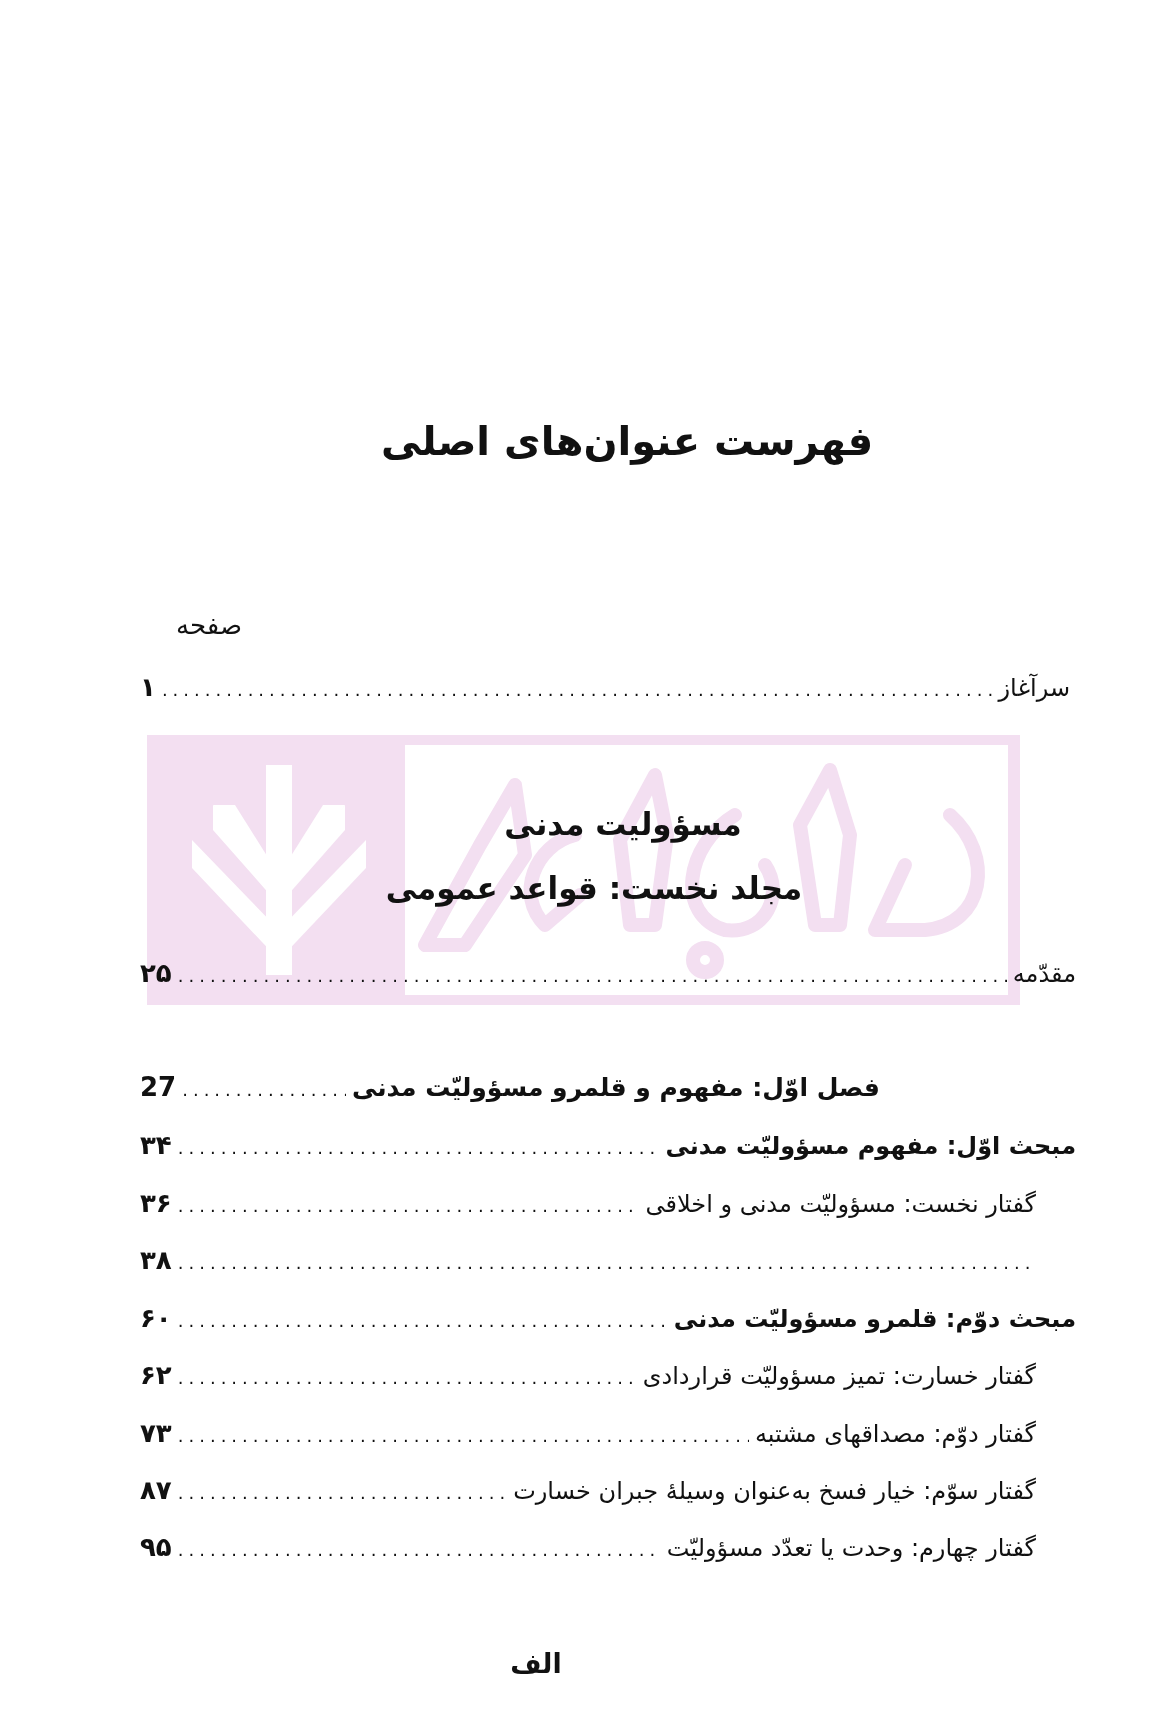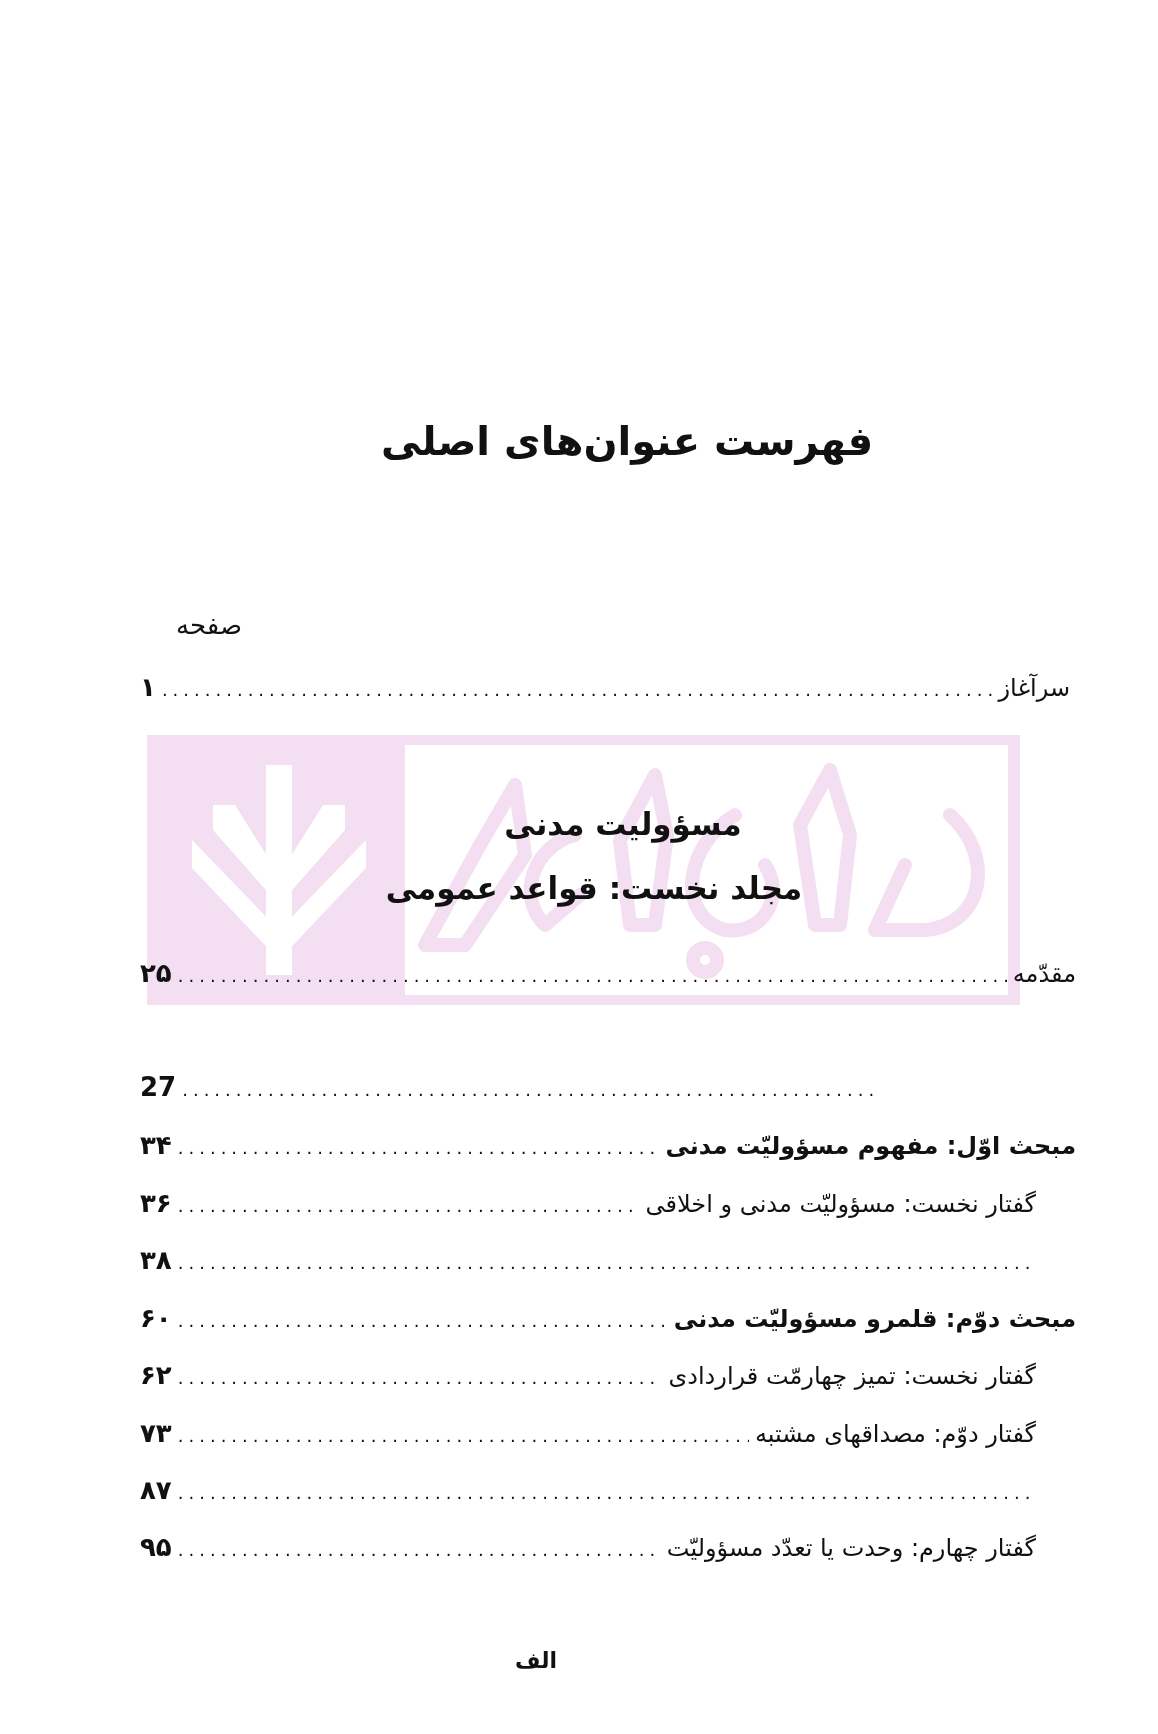--- a/index.html
+++ b/index.html
@@ -34,21 +34,21 @@
     .toc-row .label { white-space: nowrap; font-size: 24px; }
     .toc-row .leader {
       flex: 1; overflow: hidden; white-space: nowrap; margin: 0 6px;
       font-size: 18px; letter-spacing: 5px; color: #111; direction: ltr; text-align: right;
     }
     .toc-row .num { white-space: nowrap; font-size: 26px; font-weight: bold; direction: rtl; }
     .bold .label { font-weight: bold; }
     .chapter .label { font-size: 25px; font-weight: bold; }
 
     .footer-label {
-      left: 0; width: 976px; top: 1648px; text-align: center; font-size: 22px; font-weight: bold;
+      left: 0; width: 976px; top: 1648px; text-align: center; font-size: 27px; font-weight: bold;
     }
   </style>
 </head>
 <body>
 
 <div class="abs page-title rtl">فهرست عنوان‌های اصلی</div>
 <div class="abs page-col-label rtl">صفحه</div>
 
 <div class="toc-row" style="top:672px; right:88px;">
   <span class="label">سرآغاز</span>
@@ -86,20 +86,21 @@
 <div class="abs section-title st1 rtl">مسؤولیت مدنی</div>
 <div class="abs section-title st2 rtl">مجلد نخست: قواعد عمومی</div>
 
 <div class="toc-row" style="top:958px; right:82px;">
   <span class="label">مقدّمه</span>
   <span class="leader">......................................................................................................................</span>
   <span class="num">۲۵</span>
 </div>
 
 <div class="toc-row chapter" style="top:1072px; right:278px;">
+  <span class="label">فصل اوّل: مفهوم و قلمرو مسؤولیّت مدنی</span>
   <span class="leader">......................................................................................................................</span>
   <span class="num">27</span>
 </div>
 
 <div class="toc-row bold" style="top:1130px; right:82px;">
   <span class="label">مبحث اوّل: مفهوم مسؤولیّت مدنی</span>
   <span class="leader">......................................................................................................................</span>
   <span class="num">۳۴</span>
 </div>
 
@@ -114,32 +115,33 @@
   <span class="num">۳۸</span>
 </div>
 
 <div class="toc-row bold" style="top:1303px; right:82px;">
   <span class="label">مبحث دوّم: قلمرو مسؤولیّت مدنی</span>
   <span class="leader">......................................................................................................................</span>
   <span class="num">۶۰</span>
 </div>
 
 <div class="toc-row" style="top:1360px; right:122px;">
-  <span class="label">گفتار نخست: تمیز چهارمّت قراردادی</span>
+  <span class="label">گفتار خسارت: تمیز مسؤولیّت قراردادی</span>
   <span class="leader">......................................................................................................................</span>
   <span class="num">۶۲</span>
 </div>
 
 <div class="toc-row" style="top:1418px; right:122px;">
   <span class="label">گفتار دوّم: مصداقهای مشتبه</span>
   <span class="leader">......................................................................................................................</span>
   <span class="num">۷۳</span>
 </div>
 
 <div class="toc-row" style="top:1475px; right:122px;">
+  <span class="label">گفتار سوّم: خیار فسخ به‌عنوان وسیلهٔ جبران خسارت</span>
   <span class="leader">......................................................................................................................</span>
   <span class="num">۸۷</span>
 </div>
 
 <div class="toc-row" style="top:1532px; right:122px;">
   <span class="label">گفتار چهارم: وحدت یا تعدّد مسؤولیّت</span>
   <span class="leader">......................................................................................................................</span>
   <span class="num">۹۵</span>
 </div>
 

